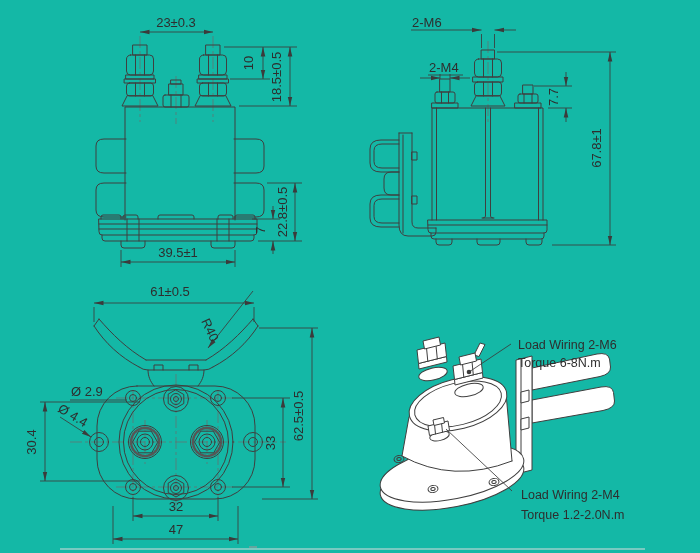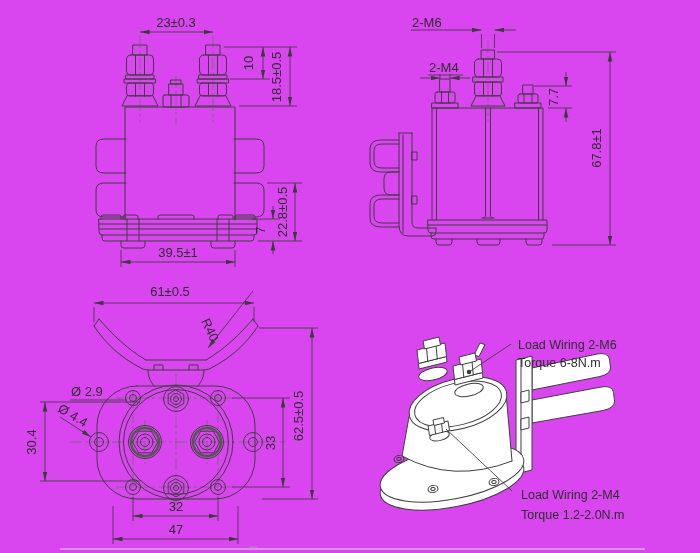--- a/index.html
+++ b/index.html
@@ -1,16 +1,16 @@
 <!DOCTYPE html>
 <html><head>
 <meta charset="utf-8">
 <style>
   html,body{margin:0;padding:0;background:#fff}
-  #stage{position:relative;width:700px;height:553px;background:#d946ef;overflow:hidden}
+  #stage{position:relative;width:700px;height:553px;background:#14b8a6;overflow:hidden}
   svg{display:block}
   .o{fill:none;stroke:#3f3f3f;stroke-width:1;stroke-linecap:round;stroke-linejoin:round}
   .ow{fill:#fff;stroke:#3f3f3f;stroke-width:1;stroke-linejoin:round}
   .wf{fill:#fff;stroke:none}
   .cl{fill:none;stroke:#6b6b6b;stroke-width:.7;stroke-dasharray:12 3 3 3}
   .d{fill:none;stroke:#3b3b3b;stroke-width:.85}
   .knurl{fill:none;stroke:#565656;stroke-width:2.6;stroke-dasharray:1.6 1.6}
   text{fill:#2e2e2e;font-family:"Liberation Sans",sans-serif;font-size:13px}
   .ts{font-size:12.5px}
   .faint{stroke:#dcdcdc;stroke-width:1;fill:none}

